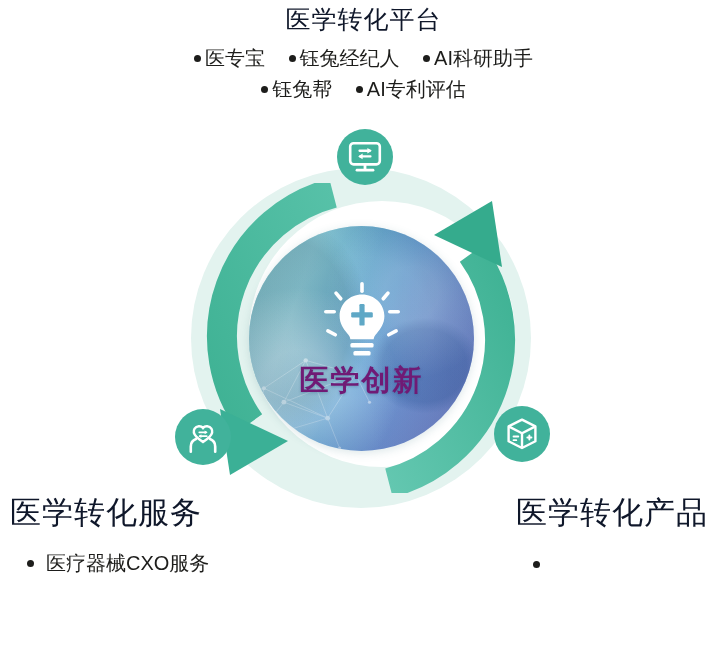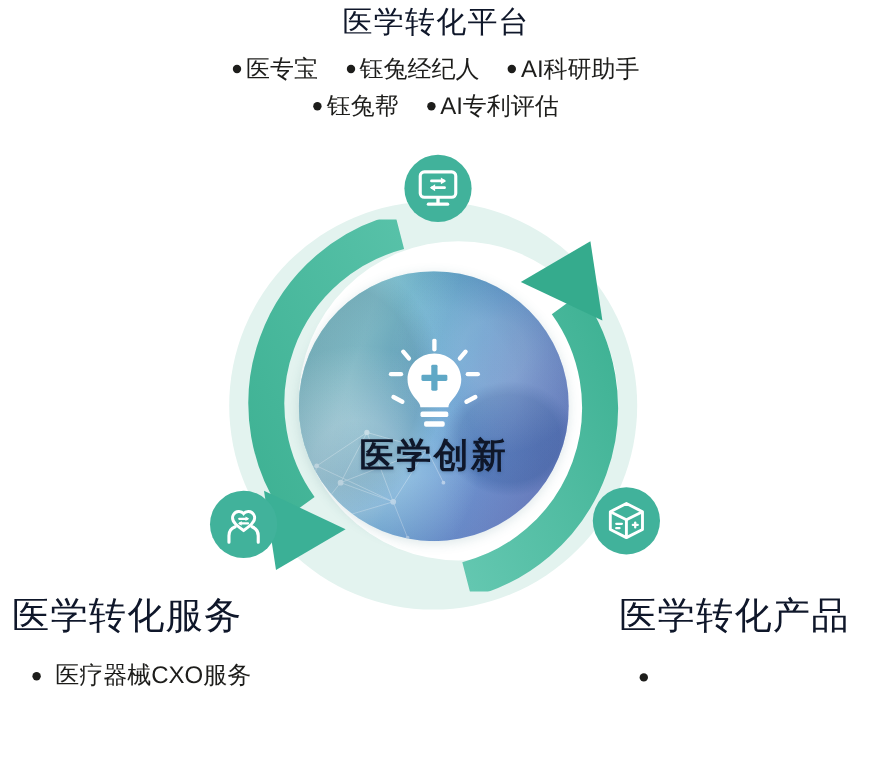--- a/index.html
+++ b/index.html
@@ -142,21 +142,21 @@
     flex-direction: column;
     align-items: center;
     justify-content: center;
   }
   .bulb-wrap {
     width: 88px;
     height: 82px;
     margin-bottom: 2px;
   }
   .core-label {
-    color: #0f172a;
+    color: #701a75;
     font-size: 29px;
     font-weight: bold;
     letter-spacing: 2px;
     line-height: 1;
     text-shadow: 0 1px 3px rgba(30,70,110,.30);
     white-space: nowrap;
   }
 
   
   .badge {

